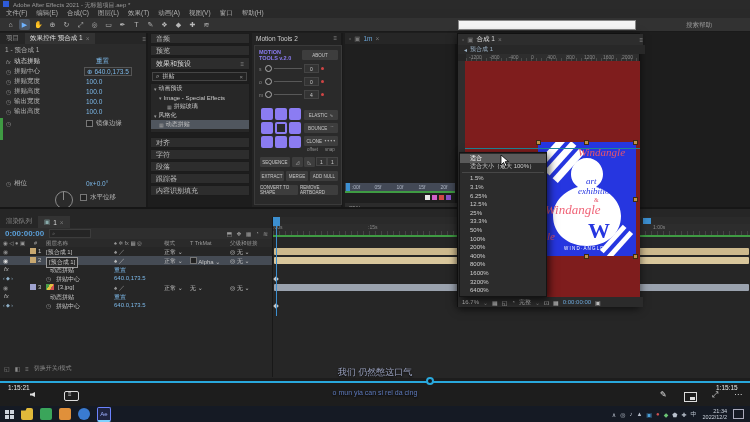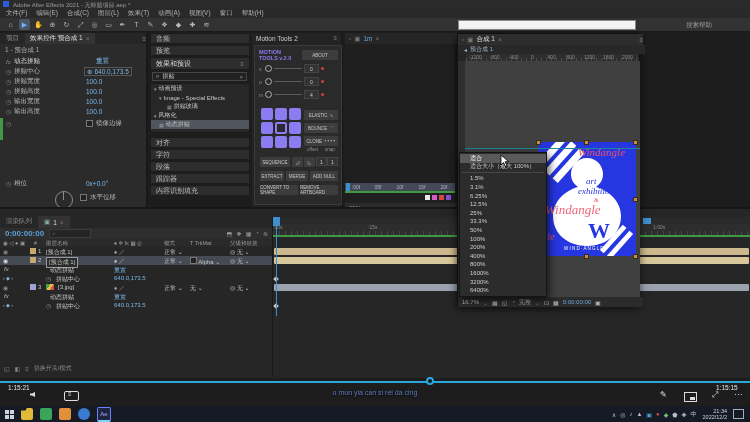--- a/index.html
+++ b/index.html
@@ -69,21 +69,21 @@
   #lvbar{position:absolute;left:0;top:170px;width:110px;height:10px;background:#2b2b2b;display:flex;align-items:center;gap:4px;font-size:6px;color:#9a9a9a;padding-left:4px;}
   
   #cvp{left:457px;top:33px;width:183px;height:274px;background:#252525;border:1px solid #111;box-sizing:border-box;z-index:5;box-shadow:0 2px 8px rgba(0,0,0,.6);}
   #cvp .tabrow{position:absolute;left:0;top:0;width:100%;height:11px;background:#2d2d2d;display:flex;align-items:center;gap:3px;font-size:6.5px;padding-left:4px;}
   #crumb{position:absolute;left:0;top:11px;width:100%;height:9px;background:#282828;font-size:6px;color:#9ab0c4;display:flex;align-items:center;gap:3px;padding-left:6px;}
   #hruler{position:absolute;left:8px;top:20px;width:173px;height:7px;background:#2e2e2e;display:flex;font-size:5px;color:#8a8a8a;overflow:hidden;
           background-image:repeating-linear-gradient(90deg,#4a4a4a 0 1px,transparent 1px 5px);background-size:100% 3px;background-position:0 4px;background-repeat:no-repeat;}
   #hruler span{width:19px;flex:0 0 19px;text-align:center;}
   #vruler{position:absolute;left:0;top:27px;width:7px;height:240px;background:#2e2e2e;overflow:hidden;}
   #vruler span{display:block;height:22px;font-size:5px;color:#8a8a8a;transform:rotate(-90deg);}
-  #canvas{position:absolute;left:7px;top:27px;width:175px;height:236px;background:#404040;overflow:hidden;}
+  #canvas{position:absolute;left:7px;top:27px;width:175px;height:236px;background:#7f1d1d;overflow:hidden;}
   #cvbottom{position:absolute;left:0;top:263px;width:181px;height:10px;background:#2b2b2b;display:flex;align-items:center;gap:4px;font-size:6px;color:#bbb;padding-left:4px;}
   
   #artboard{position:absolute;left:73px;top:81px;width:98px;height:114px;background:#2636e0;overflow:hidden;}
   #artboard .serif{font-family:"Liberation Serif","DejaVu Serif",serif;}
   #guide{position:absolute;left:7px;top:114px;width:175px;height:1px;background:#1f8596;z-index:3;}
   .handle{position:absolute;width:3px;height:3px;background:#c09048;border:1px solid #3c2b10;z-index:4;}
   
   #zoommenu{left:459px;top:152px;width:86px;background:#2c2c2c;border:1px solid #141414;z-index:9;box-shadow:2px 3px 8px rgba(0,0,0,.7);padding:1px 0;}
   .mi{height:8.6px;display:flex;align-items:center;padding-left:10px;font-size:6px;color:#cecece;}
   .mi.hov{background:#5a5a5a;color:#fff;}
@@ -710,20 +710,21 @@
       <div>
         <div class="mi">
           <span>6400%</span>
         </div>
       </div>
     </div>
   <svg class="abs" id="cursor" width="10" height="14">
     <polygon points="1,1 1,11 3.5,8.5 5.5,12.5 7,11.5 5,7.8 8.5,7.5" fill="#fff" stroke="#000" stroke-width="0.8"></polygon>
   </svg>
 
+  <div class="abs" id="subline">我们 仍然憋这口气</div>
   <div class="abs" id="pinyin">o mun yia can si rel da cing</div>
   <div class="abs" id="progress"></div>
   <div class="abs" id="proghandle"></div>
   <span class="abs ptime txt" style="left:8px;top:384px;">1:15:21</span>
   <span class="abs ptime txt" style="left:716px;top:384px;">1:15:15</span>
   <span class="abs" id="speaker"></span>
   <span class="abs" id="danmaku"></span>
   <span class="abs picon" style="left:660px;top:390px;">✎</span>
   <span class="abs" id="pip"></span>
   <span class="abs picon" style="left:712px;top:390px;">⤢</span>

